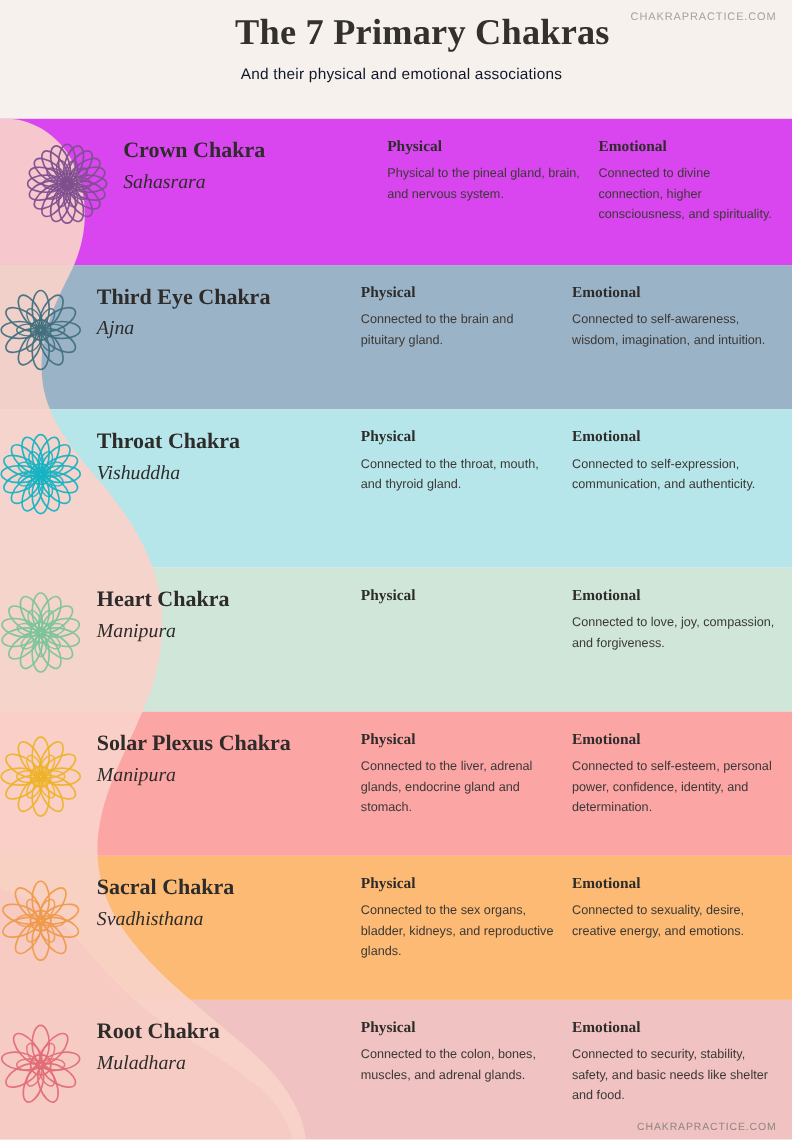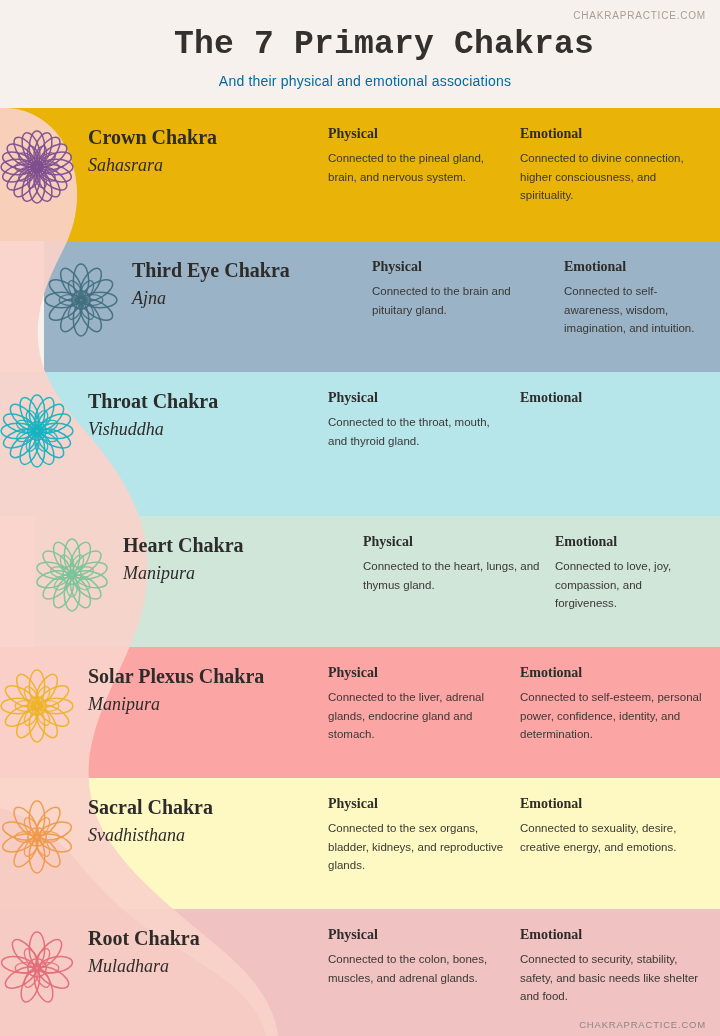--- a/index.html
+++ b/index.html
@@ -25,31 +25,31 @@
   }
   .watermark-top {
     position: absolute;
     top: 10px; right: 14px;
     font-size: 10px;
     letter-spacing: 0.8px;
     color: #a89e97;
     font-family: "Liberation Sans", sans-serif;
   }
   .title {
-    font-family: Liberation Mono, monospace;
+    font-family: Liberation Serif, serif;
     font-size: 33px;
     font-weight: bold;
     color: #33302e;
-    padding-top: 26px;
+    padding-top: 12px;
     letter-spacing: 0.2px;
     margin-left: 48px;
   }
   .subtitle {
     font-size: 14px;
-    color: #0369a1;
+    color: #0f172a;
     padding-top: 10px;
     letter-spacing: 0.2px;
     padding-left: 10px;
   }
 
   
   .rows { position: relative; }
   .row {
     position: relative;
     display: flex;
@@ -139,21 +139,21 @@
 
 <div class="page">
 
   <div class="header">
     <div class="watermark-top">CHAKRAPRACTICE.COM</div>
     <div class="title">The 7 Primary Chakras</div>
     <div class="subtitle">And their physical and emotional associations</div>
   </div>
 
   <div class="rows" id="rows">
-      <div class="row" style="background: #eab308; height: 133px;">
+      <div class="row" style="background: #d946ef; height: 133px; padding-left: 24px;">
     <div class="row-inner">
       <div class="sym-cell">
         <svg width="74" height="74" viewBox="0 0 74 74" xmlns="http://www.w3.org/2000/svg">
               <ellipse cx="37" cy="17.759999999999998" rx="7.77" ry="16.650000000000002" transform="rotate(0 37 37)" fill="none" stroke="#7e4f8e" stroke-width="1.5" opacity="0.95"></ellipse>
               <ellipse cx="37" cy="17.759999999999998" rx="7.77" ry="16.650000000000002" transform="rotate(18 37 37)" fill="none" stroke="#7e4f8e" stroke-width="1.5" opacity="0.95"></ellipse>
               <ellipse cx="37" cy="17.759999999999998" rx="7.77" ry="16.650000000000002" transform="rotate(36 37 37)" fill="none" stroke="#7e4f8e" stroke-width="1.5" opacity="0.95"></ellipse>
               <ellipse cx="37" cy="17.759999999999998" rx="7.77" ry="16.650000000000002" transform="rotate(54 37 37)" fill="none" stroke="#7e4f8e" stroke-width="1.5" opacity="0.95"></ellipse>
               <ellipse cx="37" cy="17.759999999999998" rx="7.77" ry="16.650000000000002" transform="rotate(72 37 37)" fill="none" stroke="#7e4f8e" stroke-width="1.5" opacity="0.95"></ellipse>
               <ellipse cx="37" cy="17.759999999999998" rx="7.77" ry="16.650000000000002" transform="rotate(90 37 37)" fill="none" stroke="#7e4f8e" stroke-width="1.5" opacity="0.95"></ellipse>
               <ellipse cx="37" cy="17.759999999999998" rx="7.77" ry="16.650000000000002" transform="rotate(108 37 37)" fill="none" stroke="#7e4f8e" stroke-width="1.5" opacity="0.95"></ellipse>
@@ -183,29 +183,29 @@
               <circle cx="37" cy="37" r="9.25" fill="none" stroke="#7e4f8e" stroke-width="1.5"></circle>
               <circle cx="37" cy="37" r="4.07" fill="none" stroke="#7e4f8e" stroke-width="1.3"></circle>
             </svg>
       </div>
       <div class="name-cell">
         <div class="ch-name">Crown Chakra</div>
         <div class="ch-sanskrit">Sahasrara</div>
       </div>
       <div class="phys-cell">
         <div class="col-head">Physical</div>
-        <div class="col-text">Connected to the pineal gland, brain, and nervous system.</div>
+        <div class="col-text">Physical to the pineal gland, brain, and nervous system.</div>
       </div>
       <div class="emo-cell">
         <div class="col-head">Emotional</div>
         <div class="col-text">Connected to divine connection, higher consciousness, and spirituality.</div>
       </div>
     </div>
       </div>
-      <div class="row" style="background: rgb(155, 179, 198); height: 131px; margin-left: 44px;">
+      <div class="row" style="background: rgb(155, 179, 198); height: 131px;">
     <div class="row-inner">
       <div class="sym-cell">
         <svg width="74" height="74" viewBox="0 0 74 74" xmlns="http://www.w3.org/2000/svg">
               <ellipse cx="37" cy="17.759999999999998" rx="7.77" ry="16.650000000000002" transform="rotate(0 37 37)" fill="none" stroke="#42707f" stroke-width="1.5" opacity="0.95"></ellipse>
               <ellipse cx="37" cy="17.759999999999998" rx="7.77" ry="16.650000000000002" transform="rotate(30 37 37)" fill="none" stroke="#42707f" stroke-width="1.5" opacity="0.95"></ellipse>
               <ellipse cx="37" cy="17.759999999999998" rx="7.77" ry="16.650000000000002" transform="rotate(60 37 37)" fill="none" stroke="#42707f" stroke-width="1.5" opacity="0.95"></ellipse>
               <ellipse cx="37" cy="17.759999999999998" rx="7.77" ry="16.650000000000002" transform="rotate(90 37 37)" fill="none" stroke="#42707f" stroke-width="1.5" opacity="0.95"></ellipse>
               <ellipse cx="37" cy="17.759999999999998" rx="7.77" ry="16.650000000000002" transform="rotate(120 37 37)" fill="none" stroke="#42707f" stroke-width="1.5" opacity="0.95"></ellipse>
               <ellipse cx="37" cy="17.759999999999998" rx="7.77" ry="16.650000000000002" transform="rotate(150 37 37)" fill="none" stroke="#42707f" stroke-width="1.5" opacity="0.95"></ellipse>
               <ellipse cx="37" cy="17.759999999999998" rx="7.77" ry="16.650000000000002" transform="rotate(180 37 37)" fill="none" stroke="#42707f" stroke-width="1.5" opacity="0.95"></ellipse>
@@ -273,24 +273,25 @@
       <div class="name-cell">
         <div class="ch-name">Throat Chakra</div>
         <div class="ch-sanskrit">Vishuddha</div>
       </div>
       <div class="phys-cell">
         <div class="col-head">Physical</div>
         <div class="col-text">Connected to the throat, mouth, and thyroid gland.</div>
       </div>
       <div class="emo-cell">
         <div class="col-head">Emotional</div>
-      </div>
-    </div>
-      </div>
-      <div class="row" style="background: rgb(207, 230, 217); height: 131px; margin-left: 35px;">
+        <div class="col-text">Connected to self-expression, communication, and authenticity.</div>
+      </div>
+    </div>
+      </div>
+      <div class="row" style="background: rgb(207, 230, 217); height: 131px;">
     <div class="row-inner">
       <div class="sym-cell">
         <svg width="74" height="74" viewBox="0 0 74 74" xmlns="http://www.w3.org/2000/svg">
               <ellipse cx="37" cy="17.759999999999998" rx="7.77" ry="16.650000000000002" transform="rotate(0 37 37)" fill="none" stroke="#7cc49a" stroke-width="1.5" opacity="0.95"></ellipse>
               <ellipse cx="37" cy="17.759999999999998" rx="7.77" ry="16.650000000000002" transform="rotate(25.714285714285715 37 37)" fill="none" stroke="#7cc49a" stroke-width="1.5" opacity="0.95"></ellipse>
               <ellipse cx="37" cy="17.759999999999998" rx="7.77" ry="16.650000000000002" transform="rotate(51.42857142857143 37 37)" fill="none" stroke="#7cc49a" stroke-width="1.5" opacity="0.95"></ellipse>
               <ellipse cx="37" cy="17.759999999999998" rx="7.77" ry="16.650000000000002" transform="rotate(77.14285714285714 37 37)" fill="none" stroke="#7cc49a" stroke-width="1.5" opacity="0.95"></ellipse>
               <ellipse cx="37" cy="17.759999999999998" rx="7.77" ry="16.650000000000002" transform="rotate(102.85714285714286 37 37)" fill="none" stroke="#7cc49a" stroke-width="1.5" opacity="0.95"></ellipse>
               <ellipse cx="37" cy="17.759999999999998" rx="7.77" ry="16.650000000000002" transform="rotate(128.57142857142858 37 37)" fill="none" stroke="#7cc49a" stroke-width="1.5" opacity="0.95"></ellipse>
               <ellipse cx="37" cy="17.759999999999998" rx="7.77" ry="16.650000000000002" transform="rotate(154.28571428571428 37 37)" fill="none" stroke="#7cc49a" stroke-width="1.5" opacity="0.95"></ellipse>
@@ -311,21 +312,20 @@
               <circle cx="37" cy="37" r="9.25" fill="none" stroke="#7cc49a" stroke-width="1.5"></circle>
               <circle cx="37" cy="37" r="4.07" fill="none" stroke="#7cc49a" stroke-width="1.3"></circle>
             </svg>
       </div>
       <div class="name-cell">
         <div class="ch-name">Heart Chakra</div>
         <div class="ch-sanskrit">Manipura</div>
       </div>
       <div class="phys-cell">
         <div class="col-head">Physical</div>
-        <div class="col-text">Connected to the heart, lungs, and thymus gland.</div>
       </div>
       <div class="emo-cell">
         <div class="col-head">Emotional</div>
         <div class="col-text">Connected to love, joy, compassion, and forgiveness.</div>
       </div>
     </div>
       </div>
       <div class="row" style="background: #fca5a5; height: 131px;">
     <div class="row-inner">
       <div class="sym-cell">
@@ -359,21 +359,21 @@
       <div class="phys-cell">
         <div class="col-head">Physical</div>
         <div class="col-text">Connected to the liver, adrenal glands, endocrine gland and stomach.</div>
       </div>
       <div class="emo-cell">
         <div class="col-head">Emotional</div>
         <div class="col-text">Connected to self-esteem, personal power, confidence, identity, and determination.</div>
       </div>
     </div>
       </div>
-      <div class="row" style="background: #fef9c3; height: 131px;">
+      <div class="row" style="background: #fdba74; height: 131px;">
     <div class="row-inner">
       <div class="sym-cell">
         <svg width="74" height="74" viewBox="0 0 74 74" xmlns="http://www.w3.org/2000/svg">
               <ellipse cx="37" cy="17.759999999999998" rx="7.77" ry="16.650000000000002" transform="rotate(0 37 37)" fill="none" stroke="#ef9a4a" stroke-width="1.5" opacity="0.95"></ellipse>
               <ellipse cx="37" cy="17.759999999999998" rx="7.77" ry="16.650000000000002" transform="rotate(36 37 37)" fill="none" stroke="#ef9a4a" stroke-width="1.5" opacity="0.95"></ellipse>
               <ellipse cx="37" cy="17.759999999999998" rx="7.77" ry="16.650000000000002" transform="rotate(72 37 37)" fill="none" stroke="#ef9a4a" stroke-width="1.5" opacity="0.95"></ellipse>
               <ellipse cx="37" cy="17.759999999999998" rx="7.77" ry="16.650000000000002" transform="rotate(108 37 37)" fill="none" stroke="#ef9a4a" stroke-width="1.5" opacity="0.95"></ellipse>
               <ellipse cx="37" cy="17.759999999999998" rx="7.77" ry="16.650000000000002" transform="rotate(144 37 37)" fill="none" stroke="#ef9a4a" stroke-width="1.5" opacity="0.95"></ellipse>
               <ellipse cx="37" cy="17.759999999999998" rx="7.77" ry="16.650000000000002" transform="rotate(180 37 37)" fill="none" stroke="#ef9a4a" stroke-width="1.5" opacity="0.95"></ellipse>
               <ellipse cx="37" cy="17.759999999999998" rx="7.77" ry="16.650000000000002" transform="rotate(216 37 37)" fill="none" stroke="#ef9a4a" stroke-width="1.5" opacity="0.95"></ellipse>

